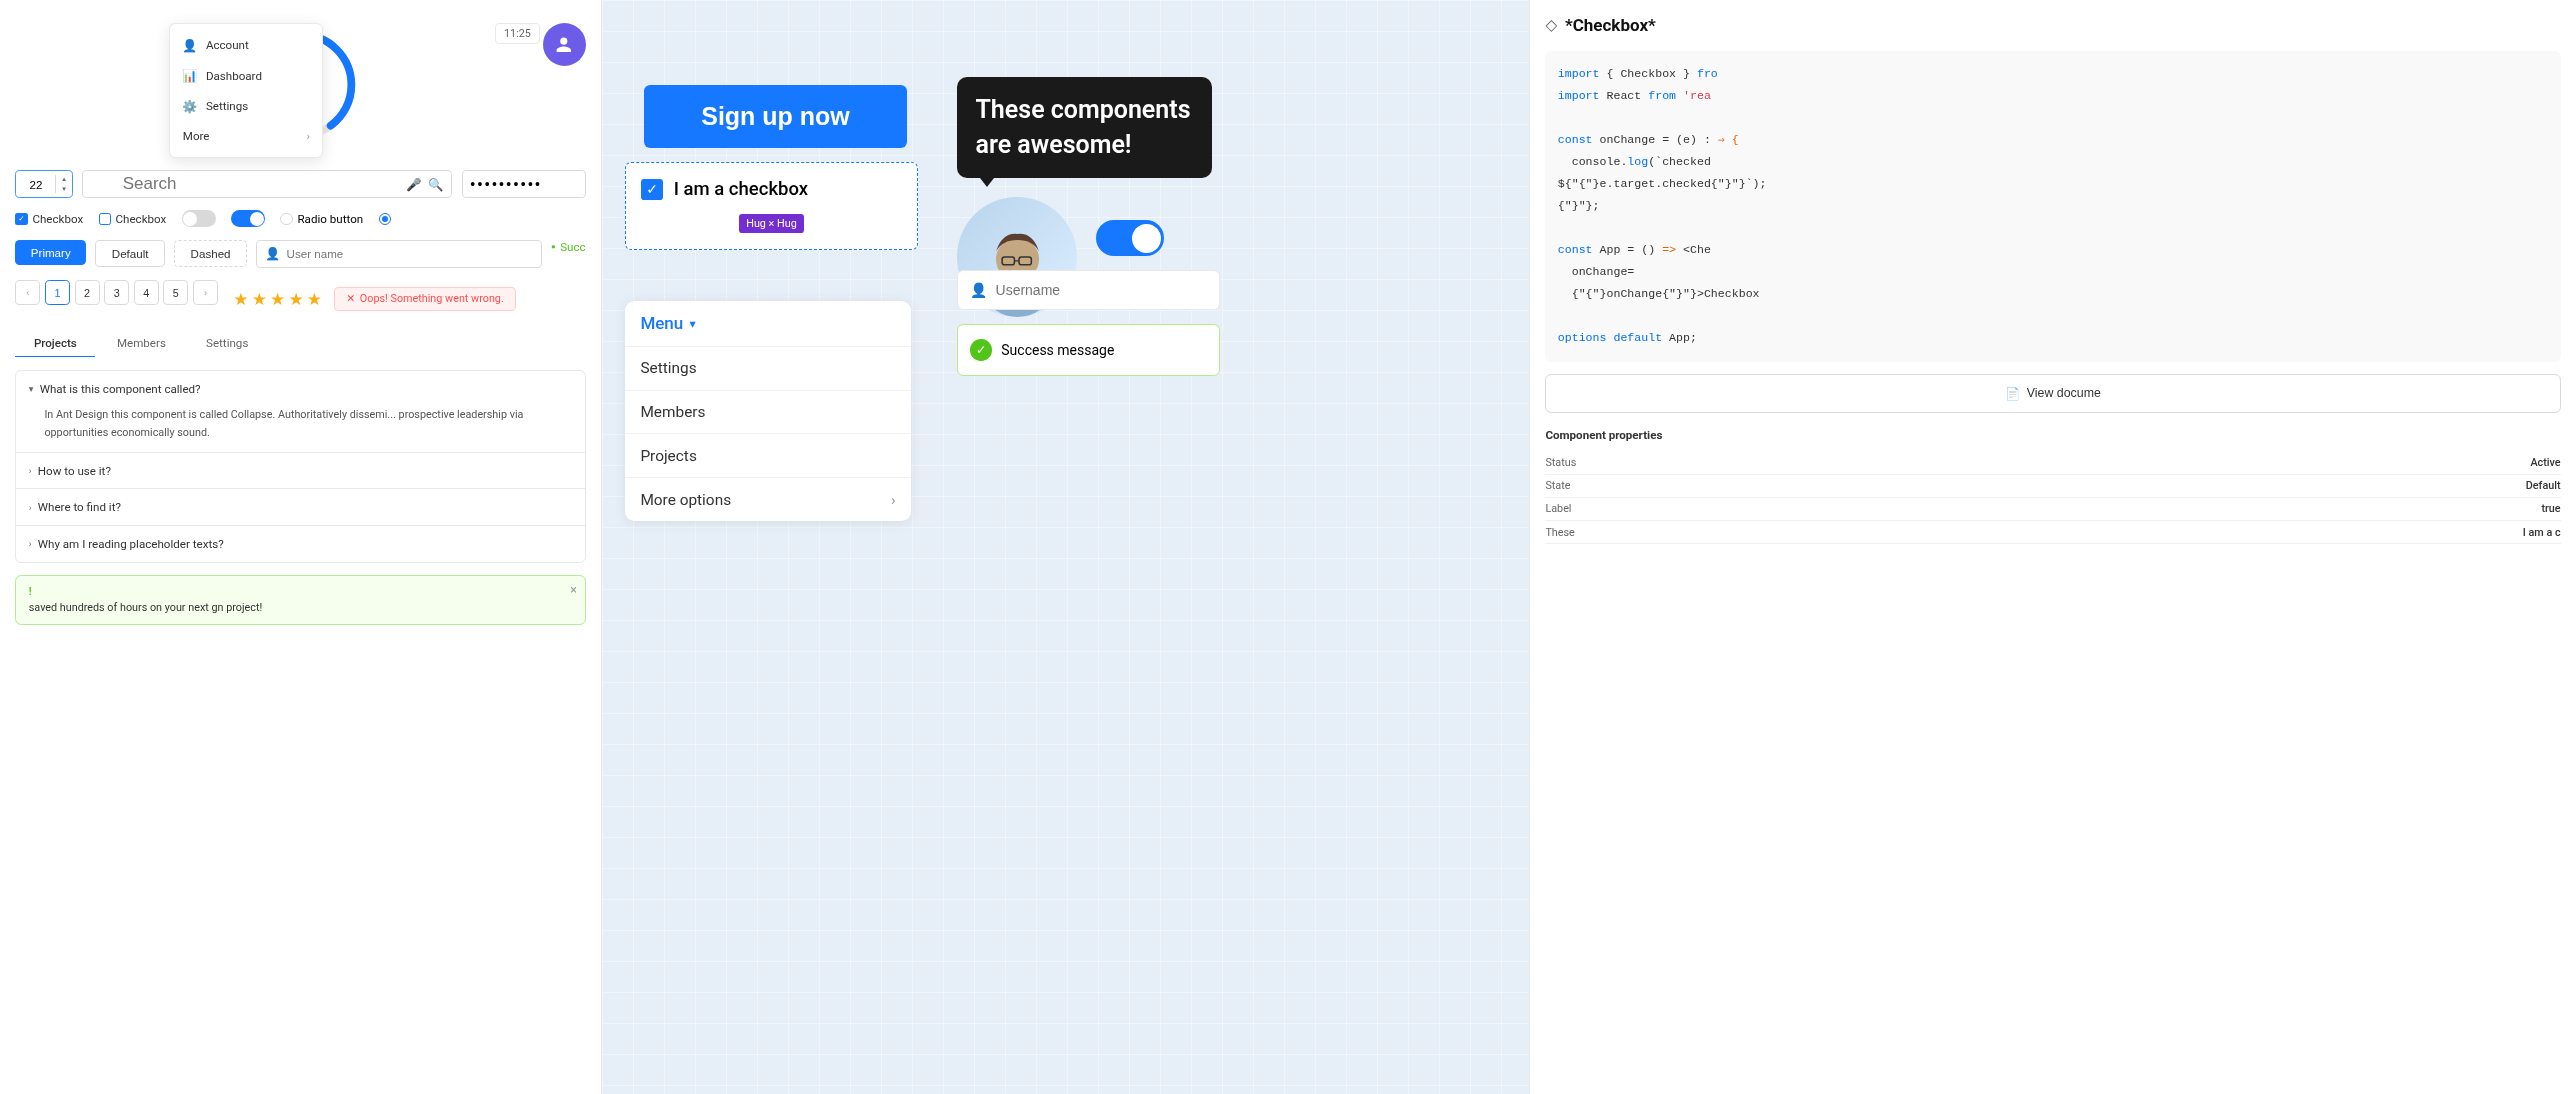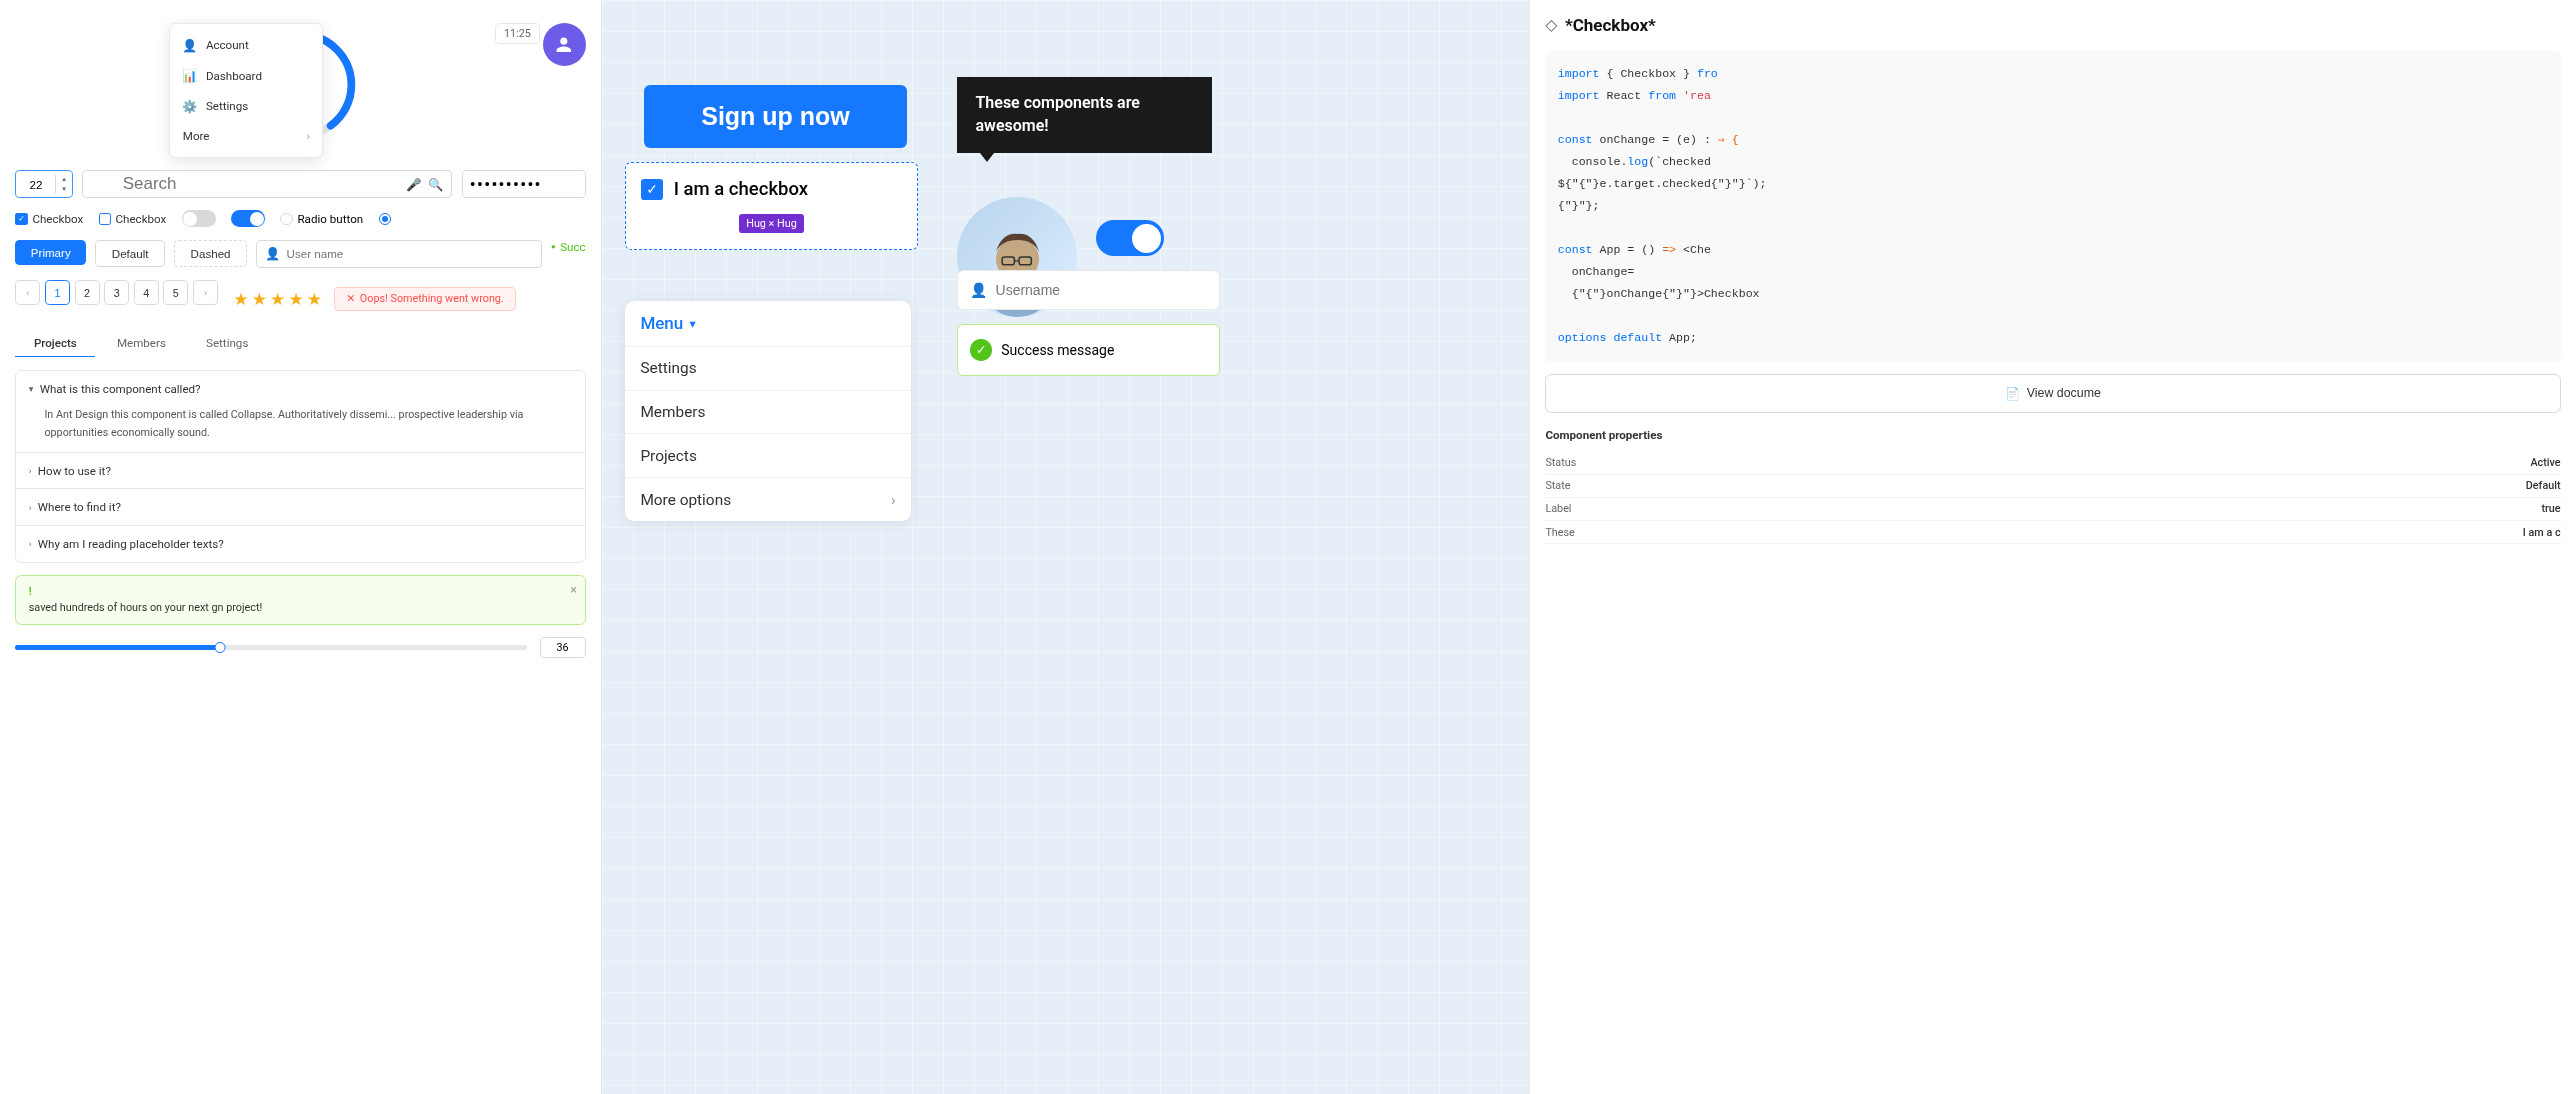--- a/index.html
+++ b/index.html
@@ -856,27 +856,20 @@
       </div>
     </div>
   </div>
 
   <div class="alert-box">
     <div class="alert-title">!</div>
     <div>saved hundreds of hours on your next gn project!</div>
     <div class="alert-close">×</div>
   </div>
 
-  <div class="slider-row">
-    <div class="slider-track">
-      <div class="slider-fill"></div>
-      <div class="slider-thumb"></div>
-    </div>
-    <div class="slider-value">36</div>
-  </div>
 </div>
 
 <div class="middle-panel">
   <div class="grid-bg"></div>
   <div class="middle-content">
 
     <div style="position: absolute; top: 85px; left: 42px; width: 263px;">
       <button class="signup-btn">Sign up now</button>
     </div>
 
@@ -897,21 +890,21 @@
       </div>
       <div class="menu-item">Settings</div>
       <div class="menu-item">Members</div>
       <div class="menu-item">Projects</div>
       <div class="menu-item menu-item-more">
         <span>More options</span>
         <span style="color: #999;">›</span>
       </div>
     </div>
 
-    <div style="position: absolute; top: 77px; left: 355px; background: #1a1a1a; color: #fff; padding: 15.4px 18.5px; border-radius: 0; font-size: 16px; font-weight: 600; line-height: 1.4; width: 255px;">
+    <div style="position: absolute; top: 77px; left: 355px; background: #1a1a1a; color: #fff; padding: 15.4px 18.5px; border-radius: 10px; font-size: 25px; font-weight: 600; line-height: 1.4; width: 255px;">
       <span>These components are awesome!</span>
       <div style="position: absolute; bottom: -9.3px; left: 23px; width: 0; height: 0; border-left: 7.7px solid transparent; border-right: 7.7px solid transparent; border-top: 9.3px solid #1a1a1a;"></div>
     </div>
 
     <div style="position: absolute; top: 197px; left: 355px; width: 120px; height: 120px; border-radius: 50%; background: linear-gradient(135deg, #b8d4ec 0%, #dceeff 100%); overflow: hidden; display: flex; align-items: flex-end; justify-content: center;">
       <svg width="93" height="100" viewBox="0 0 120 130">
 
         <rect x="20" y="70" width="80" height="60" rx="40" fill="#8aafce"></rect>
 
         <circle cx="60" cy="55" r="28" fill="#c4a882"></circle>

